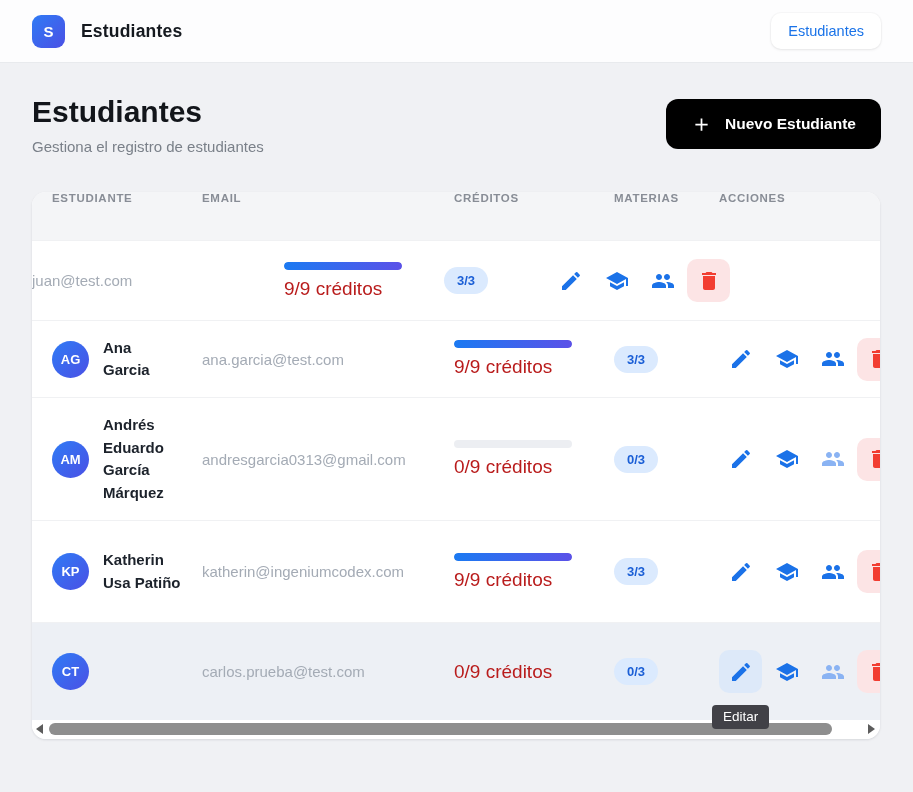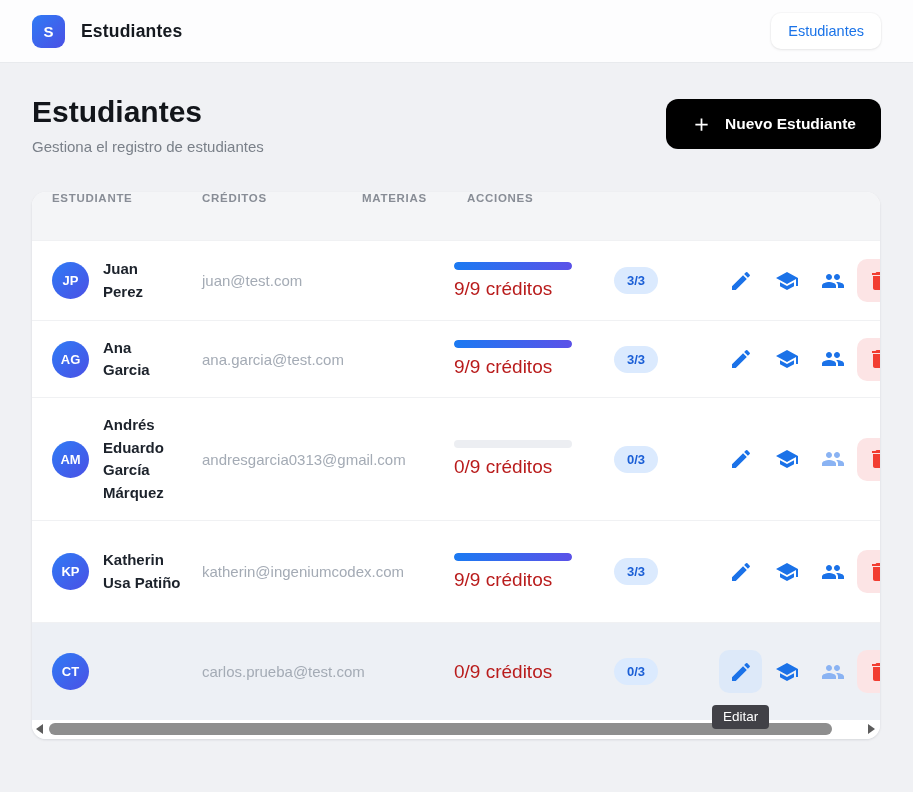--- a/index.html
+++ b/index.html
@@ -153,32 +153,27 @@
           <path d="M19 13h-6v6h-2v-6H5v-2h6V5h2v6h6v2z"></path>
         </svg>
       <span>Nuevo Estudiante</span>
     </button>
   </div>
 
   <div class="card">
 
     <div class="thead">
       <div class="th col-student">Estudiante</div>
+      <div class="th col-email">Email</div>
       <div class="th col-credits">Créditos</div>
       <div class="th col-materias">Materias</div>
       <div class="th col-actions">Acciones</div>
     </div>
 
     <div class="row rh1">
-      <div class="col-student student-cell">
-        <div class="avatar">
-            <span>JP</span>
-          </div>
-        <div class="name">Juan Perez</div>
-      </div>
       <div class="col-email email">juan@test.com</div>
       <div class="col-credits">
         <div class="bar">
             <div class="bar-fill"></div>
           </div>
         <div class="credits-label">9/9 créditos</div>
       </div>
       <div class="col-materias">
         <span class="badge">3/3</span>
       </div>

